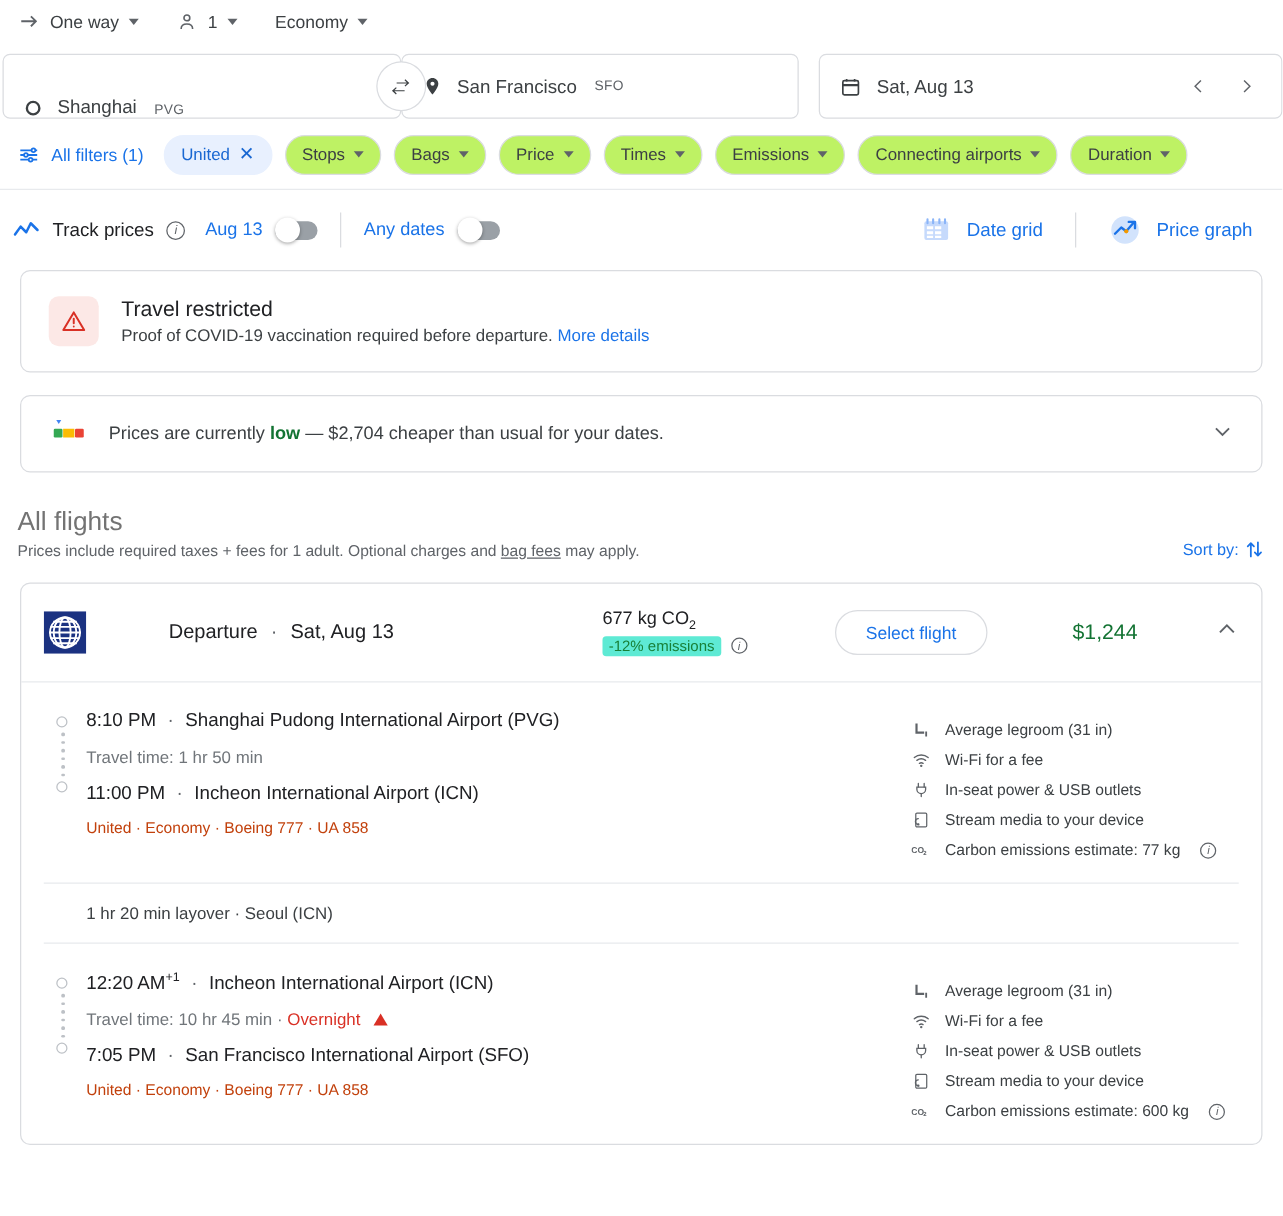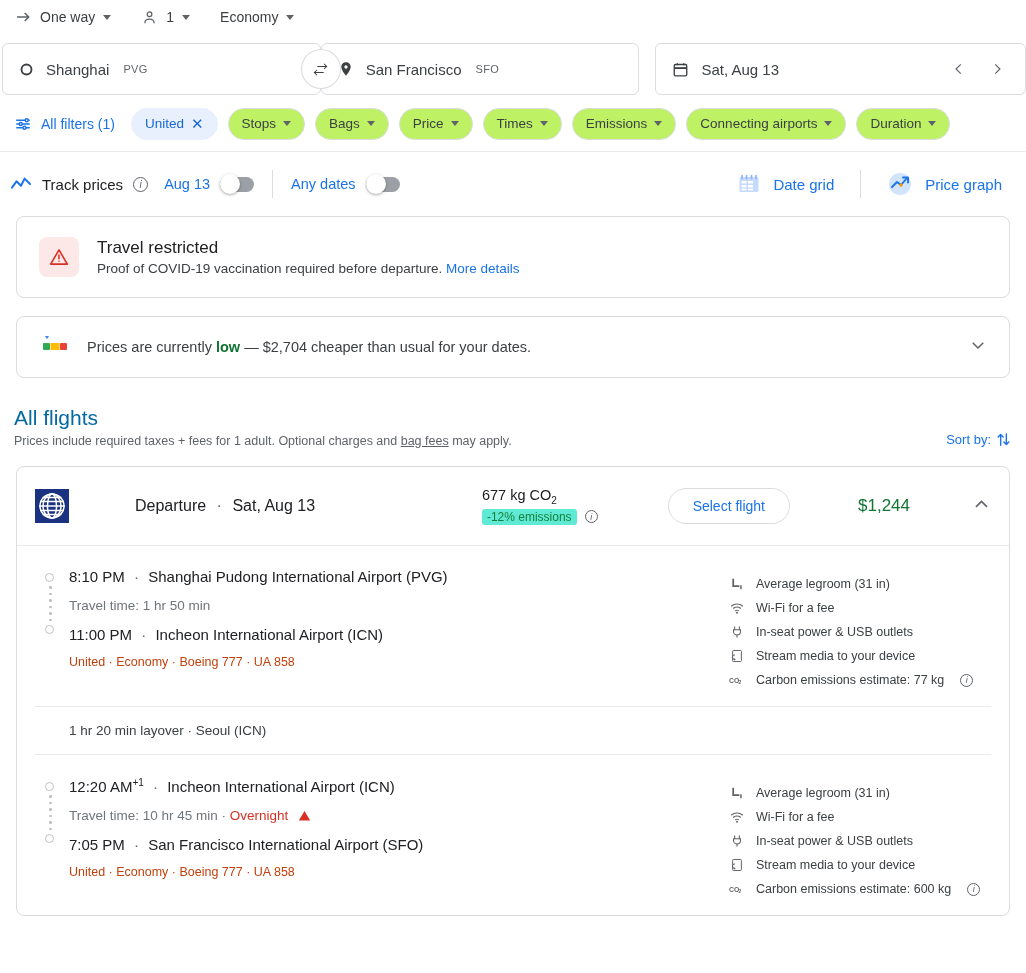--- a/index.html
+++ b/index.html
@@ -29,21 +29,21 @@
   }
   .ico { display: inline-flex; align-items: center; justify-content: center; }
 
   
   .searchrow { display: flex; align-items: center; padding: 8px 0 0 0; height: 62px; }
   .field {
     height: 52px; border: 1px solid #dadce0; border-radius: 6px;
     display: flex; align-items: center; gap: 12px; padding: 0 16px;
     background: #fff; font-size: 15px; color: #3c4043;
   }
-  .f-origin { width: 320px; margin-left: 2px; }
+  .f-origin { width: 320px; margin-left: 2px; align-items: flex-end; }
   .f-dest   { width: 320px; }
   .f-date   { width: 372px; margin-left: 16px; justify-content: space-between; }
   .code { font-size: 11px; color: #5f6368; letter-spacing: .3px; margin-left: 2px; }
   .swap {
     width: 40px; height: 40px; border-radius: 50%; border: 1px solid #dadce0;
     background: #fff; display: flex; align-items: center; justify-content: center;
     margin: 0 -20px; position: relative; z-index: 3; cursor: pointer;
   }
   .datenav { display: flex; align-items: center; gap: 14px; color: #5f6368; }
   .navbtn { width: 24px; height: 24px; display: flex; align-items: center;
@@ -104,21 +104,21 @@
   .alert-title { font-size: 17px; color: #202124; margin-bottom: 3px; }
   .alert-sub { font-size: 13.5px; color: #3c4043; }
   .alert-sub a { color: #1a73e8; text-decoration: none; }
 
   .price-card { display: flex; align-items: center; gap: 16px; padding: 8px 22px; height: 62px; }
   .price-text { font-size: 14.5px; color: #3c4043; }
   .price-text b { color: #137333; }
   .chev-down { margin-left: auto; color: #5f6368; cursor: pointer; }
 
   
-  .sec-title { font-size: 21px; color: #0369a1; font-weight: 400; }
+  .sec-title { font-size: 21px; color: #737373; font-weight: 400; }
   .sec-sub { font-size: 12.5px; color: #5f6368; margin-top: 4px; }
   .sec-sub u { text-decoration: underline; cursor: pointer; }
   .sortby { margin-left: auto; display: flex; align-items: center; gap: 4px;
             color: #1a73e8; font-size: 13px; font-weight: 500; cursor: pointer; }
 
   
   .flight-card { border: 1px solid #dadce0; border-radius: 8px; margin: 0 2px; }
   .fc-head { display: flex; align-items: center; padding: 0 18px; height: 78px; gap: 38px; }
   .ualogo { width: 34px; height: 34px; flex: none; }
   .fc-route { margin-left: 28px; font-size: 16px; color: #202124; }

